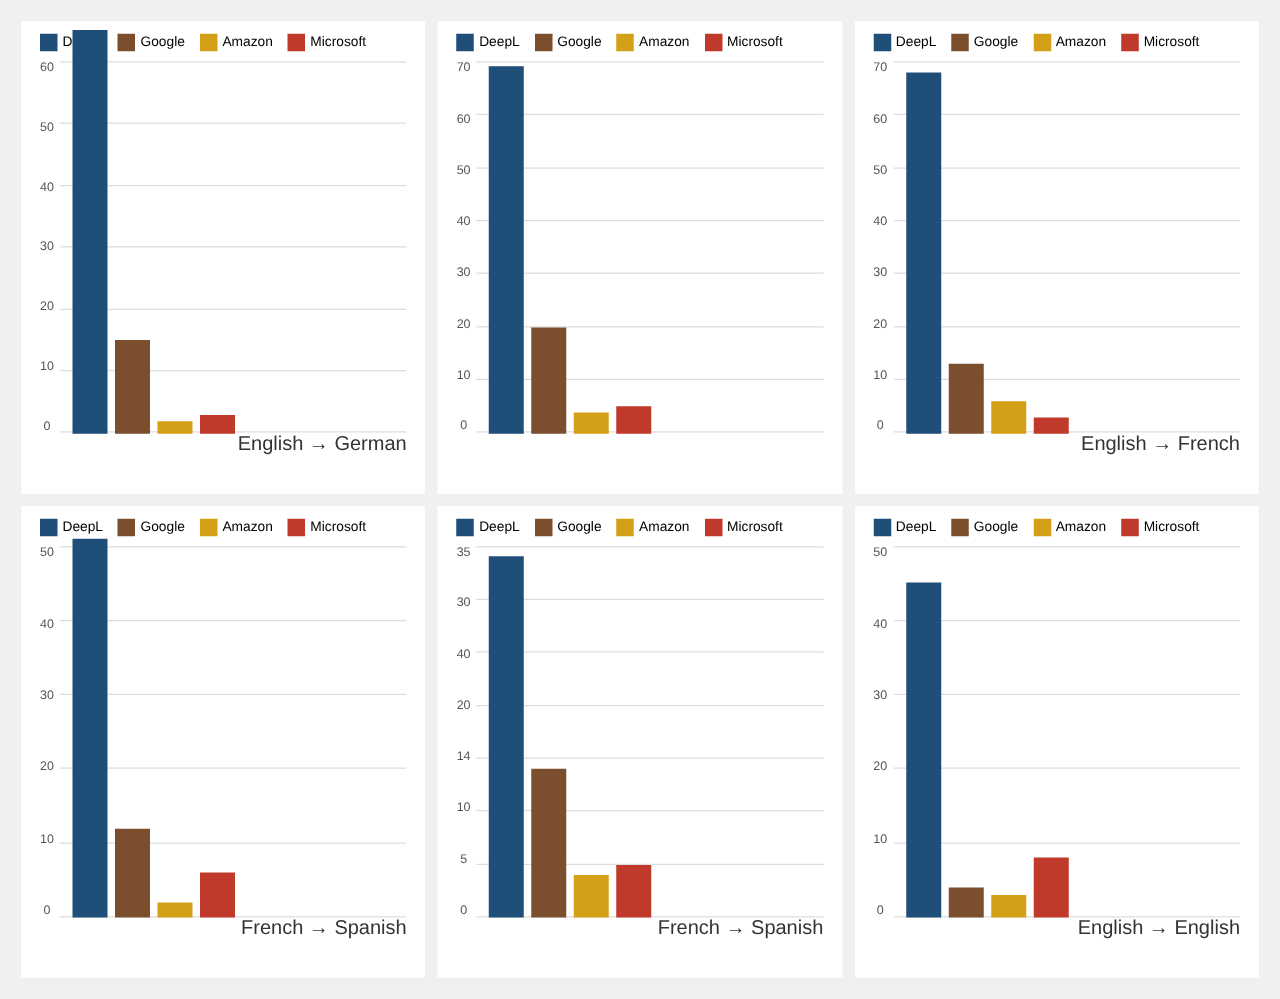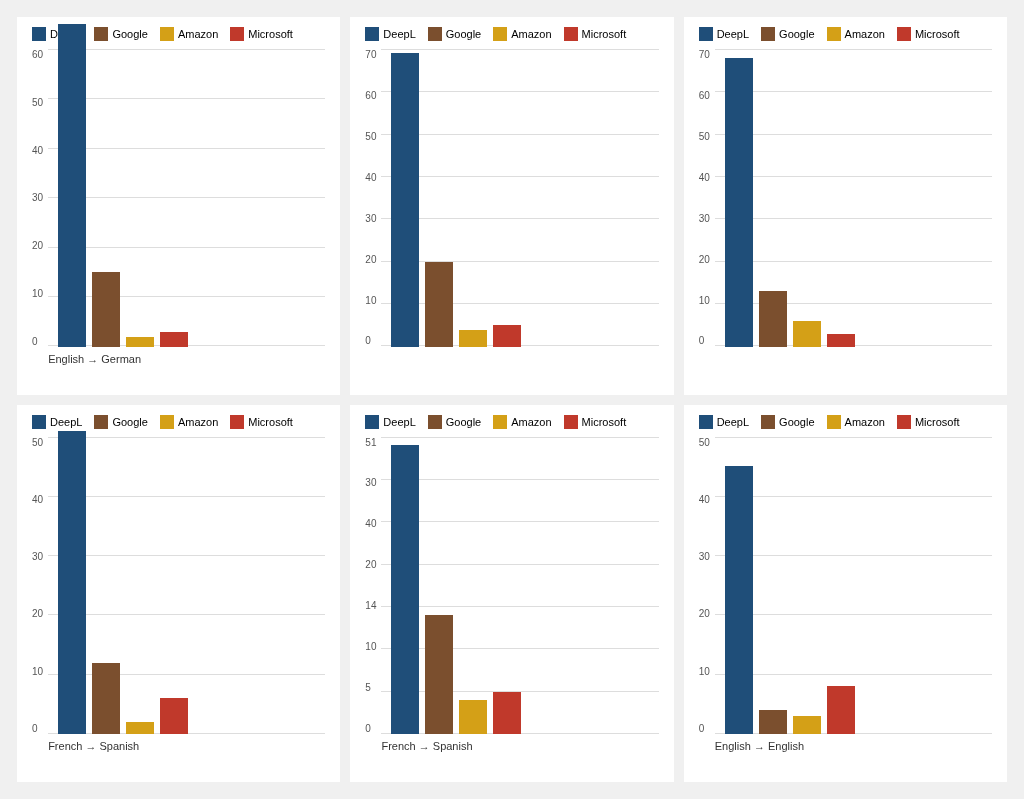--- a/index.html
+++ b/index.html
@@ -51,21 +51,21 @@
     .chart-area {
       flex: 1;
       position: relative;
       display: flex;
       flex-direction: row;
     }
     .y-axis {
       display: flex;
       flex-direction: column;
       justify-content: space-between;
-      align-items: flex-start;
+      align-items: center;
       padding-right: 5px;
       font-size: 10px;
       color: #555;
       padding-bottom: 18px;
     }
     .plot-area {
       flex: 1;
       position: relative;
       display: flex;
       flex-direction: column;
@@ -95,22 +95,22 @@
     }
     .bar {
       width: 28px;
       position: relative;
     }
     .chart-title {
       position: absolute;
       bottom: 0;
       left: 0;
       right: 0;
-      text-align: left;
-      font-size: 11px;
+      text-align: right;
+      font-size: 16px;
       color: #333;
     }
   </style>
 </head>
 <body>
 
 <div class="dashboard" id="dashboard">
     <div class="chart-container">
       <div class="legend">
         <div style="display: flex; gap: 12px;">
@@ -262,20 +262,21 @@
             <div class="grid-line"></div>
             <div class="grid-line"></div>
             <div class="grid-line"></div>
           </div>
           <div class="bars-wrapper">
             <div class="bar" style="height: 97.1429%; background: rgb(31, 78, 121); width: 28px;"></div>
             <div class="bar" style="height: 18.5714%; background: rgb(123, 79, 46); width: 28px;"></div>
             <div class="bar" style="height: 8.57143%; background: rgb(212, 160, 23); width: 28px;"></div>
             <div class="bar" style="height: 4.28571%; background: rgb(192, 57, 43); width: 28px;"></div>
           </div>
+          <div class="chart-title">English → French</div>
         </div>
       </div>
     </div>
     <div class="chart-container">
       <div class="legend">
         <div style="display: flex; gap: 12px;">
           <div class="legend-item">
             <span class="legend-color" style="background: rgb(31, 78, 121);"></span>
             <span style="font-size: 11px;">DeepL</span>
           </div>
@@ -341,21 +342,21 @@
         </div>
         <div style="display: flex; gap: 12px;">
           <div class="legend-item">
             <span class="legend-color" style="background: rgb(192, 57, 43);"></span>
             <span style="font-size: 11px;">Microsoft</span>
           </div>
         </div>
       </div>
       <div class="chart-area">
         <div class="y-axis">
-          <span>51</span>
+          <span>35</span>
           <span>30</span>
           <span>40</span>
           <span>20</span>
           <span>14</span>
           <span>10</span>
           <span>5</span>
           <span>0</span>
         </div>
         <div class="plot-area">
           <div class="grid-lines">

